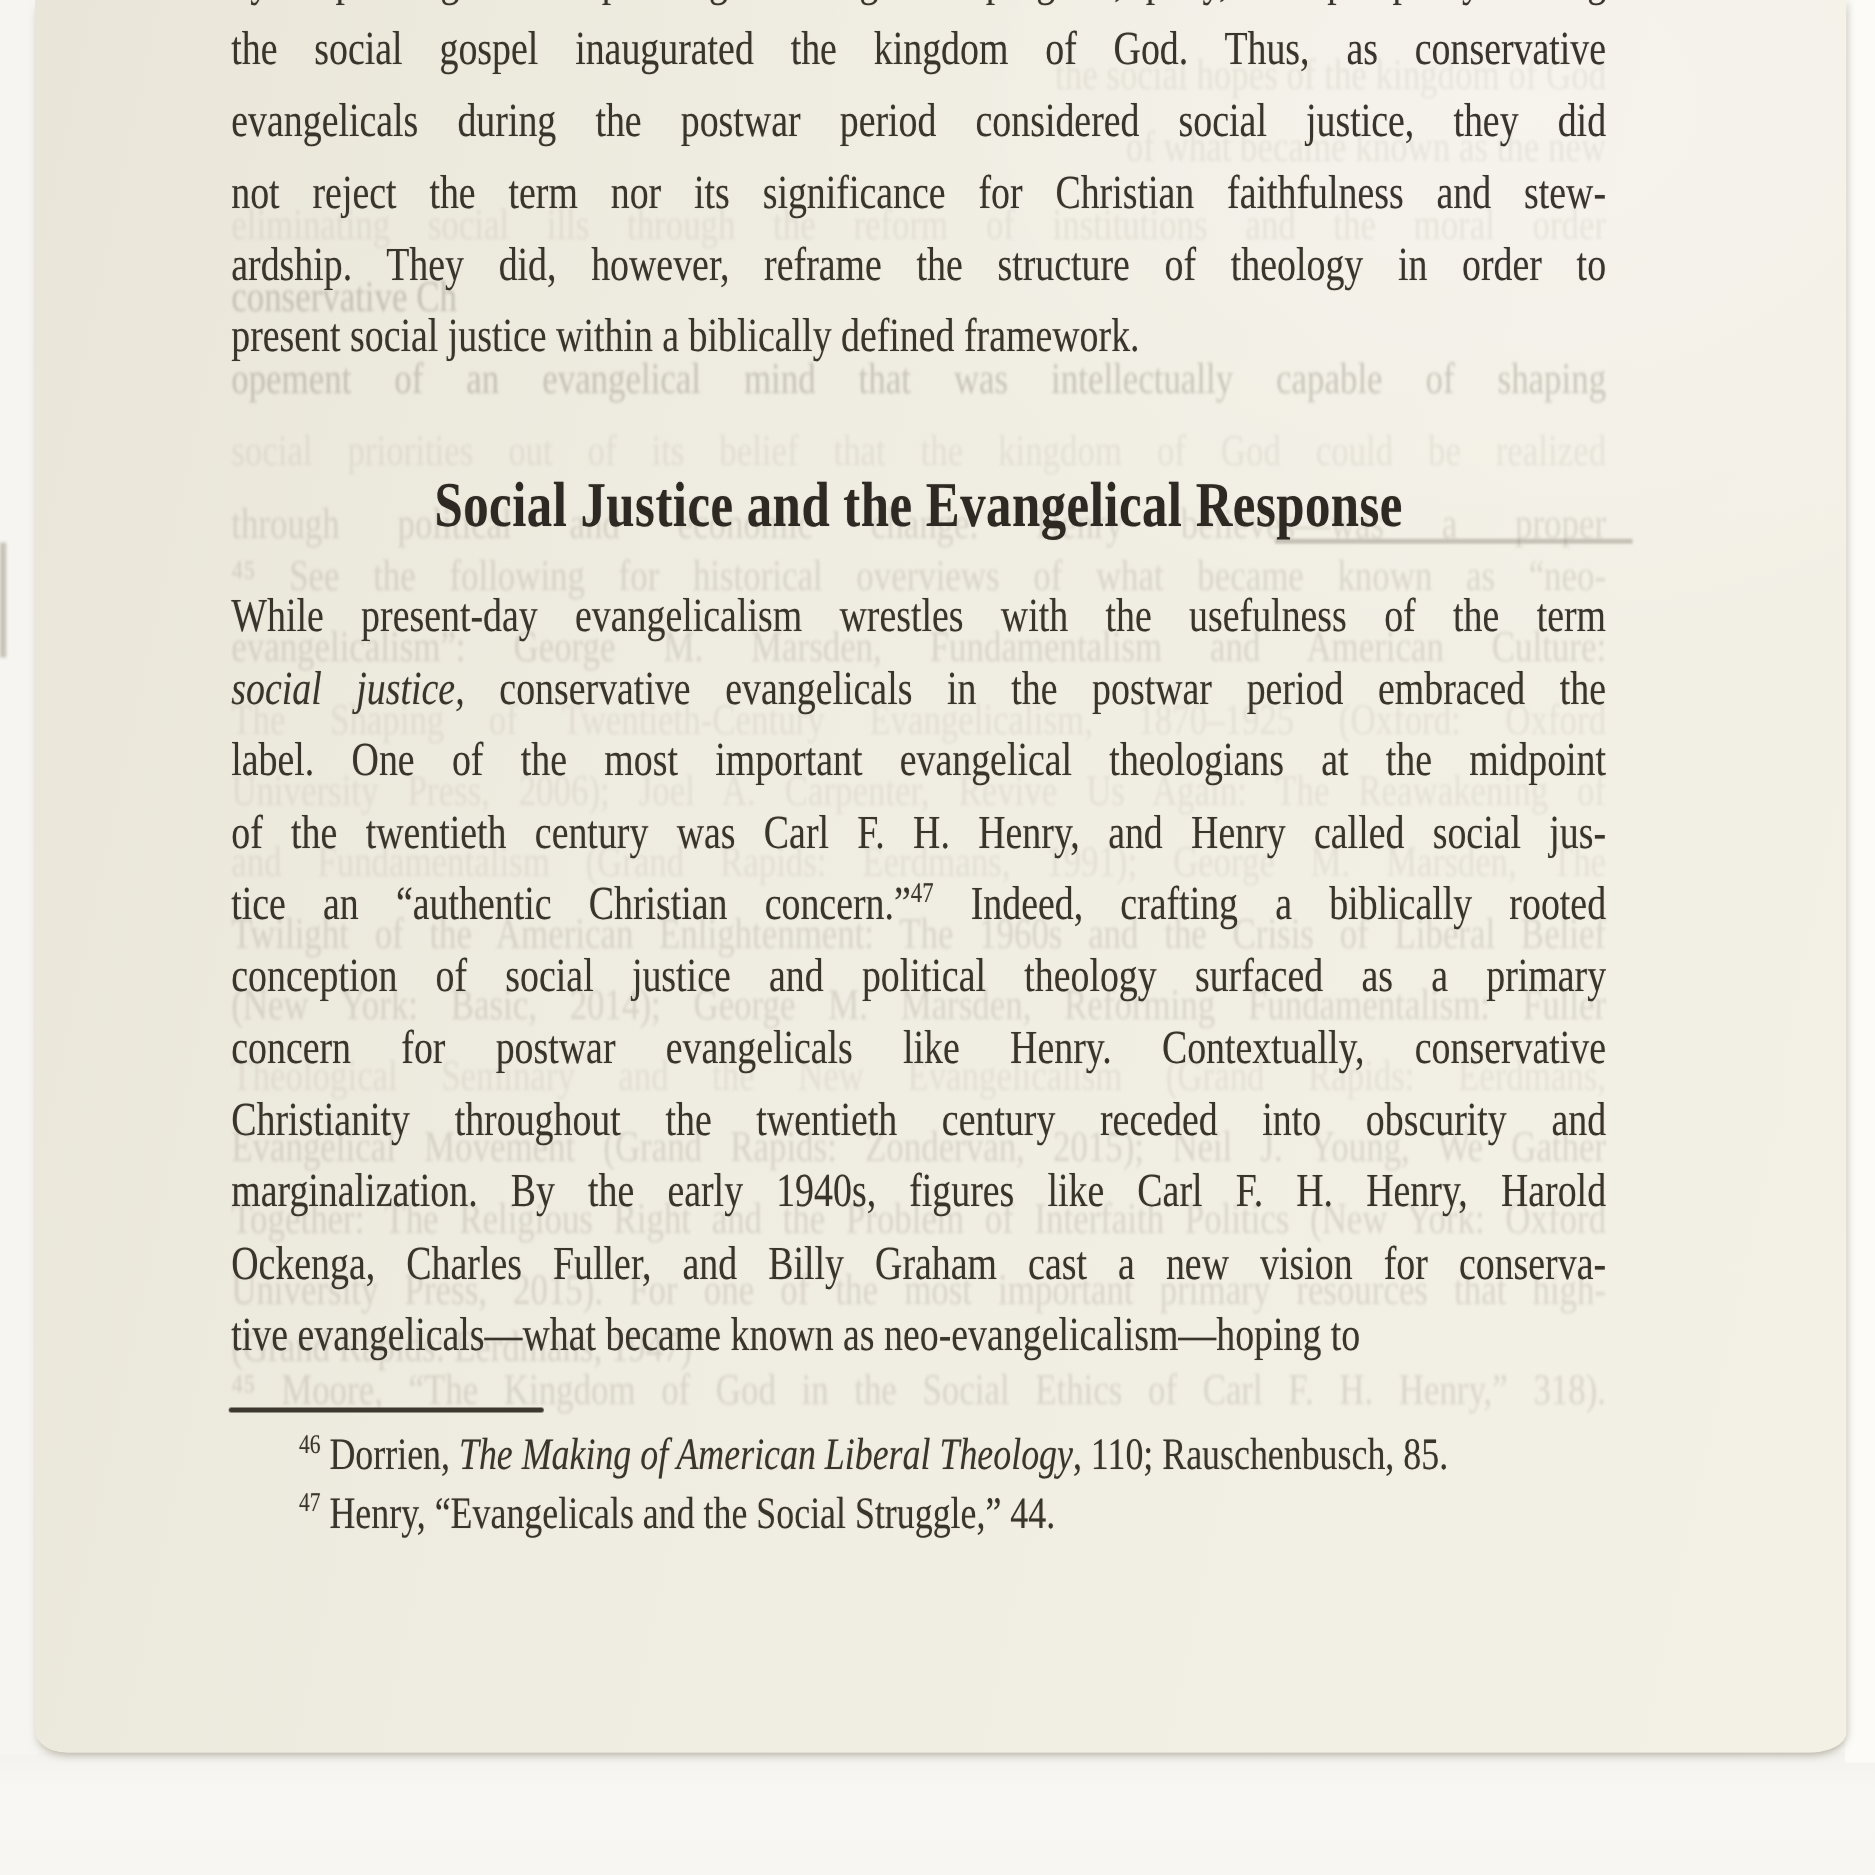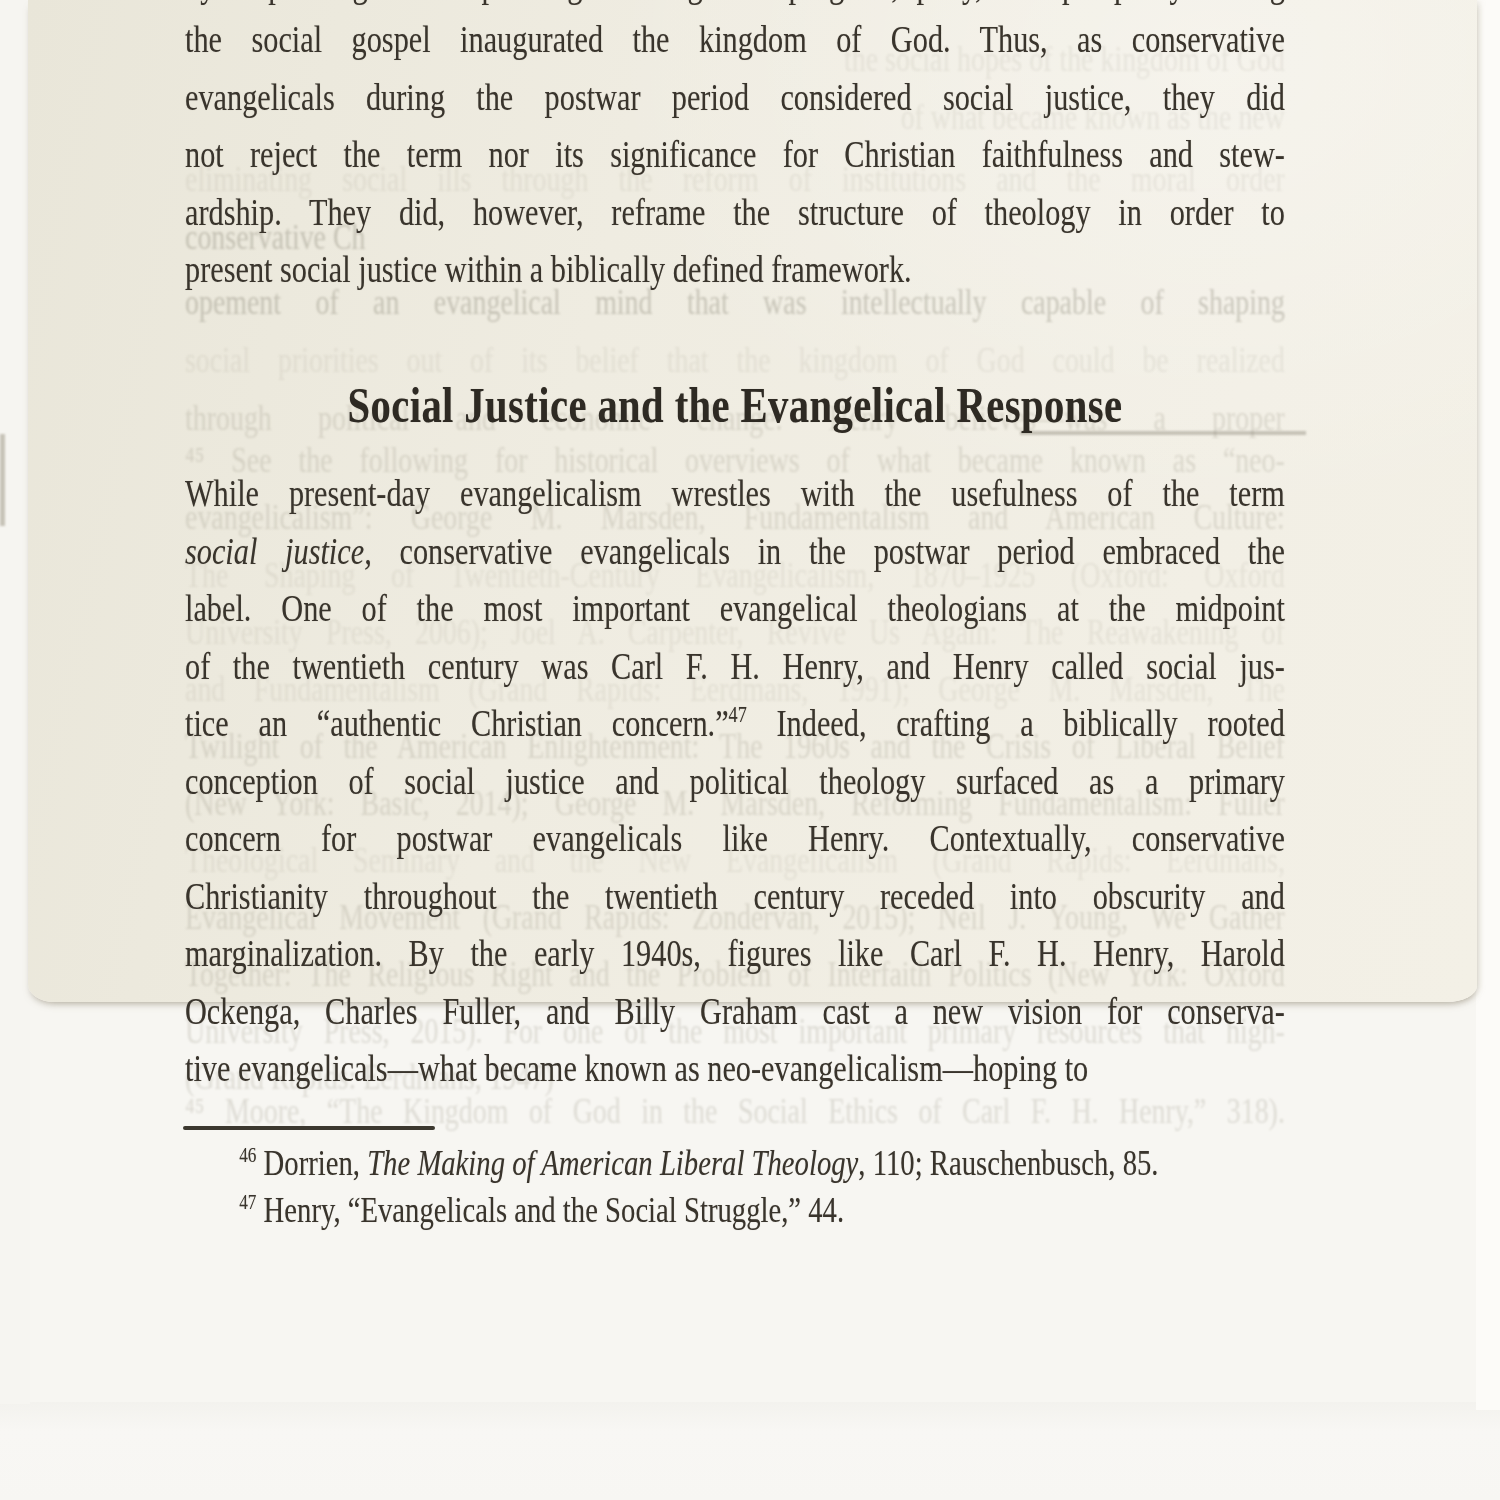--- a/index.html
+++ b/index.html
@@ -23,21 +23,21 @@
   .under-left{
     position:absolute;left:0;top:0;width:30px;height:1404px;
     background:#f6f5f1;
   }
   .edge-artifact{
     position:absolute;left:0;top:434px;width:5px;height:92px;
     background:#c7c3b8;filter:blur(1.2px);
   }
   
   .page{
-    position:absolute;left:28px;top:0;width:1449px;height:1002px;
+    position:absolute;left:28px;top:0;width:1449px;height:1402px;
     background:
       radial-gradient(ellipse 1000px 750px at 82% 6%, rgba(255,255,255,.30), rgba(255,255,255,0) 62%),
       linear-gradient(102deg,#e9e6d9 0%,#efece1 38%,#f2efe5 78%,#f3f0e6 100%);
     border-radius:0 0 30px 26px / 0 0 16px 18px;
     box-shadow:
       0 5px 7px -3px rgba(138,130,110,.55),
       4px 0 6px -2px rgba(175,168,148,.35);
   }
   
   .col{

